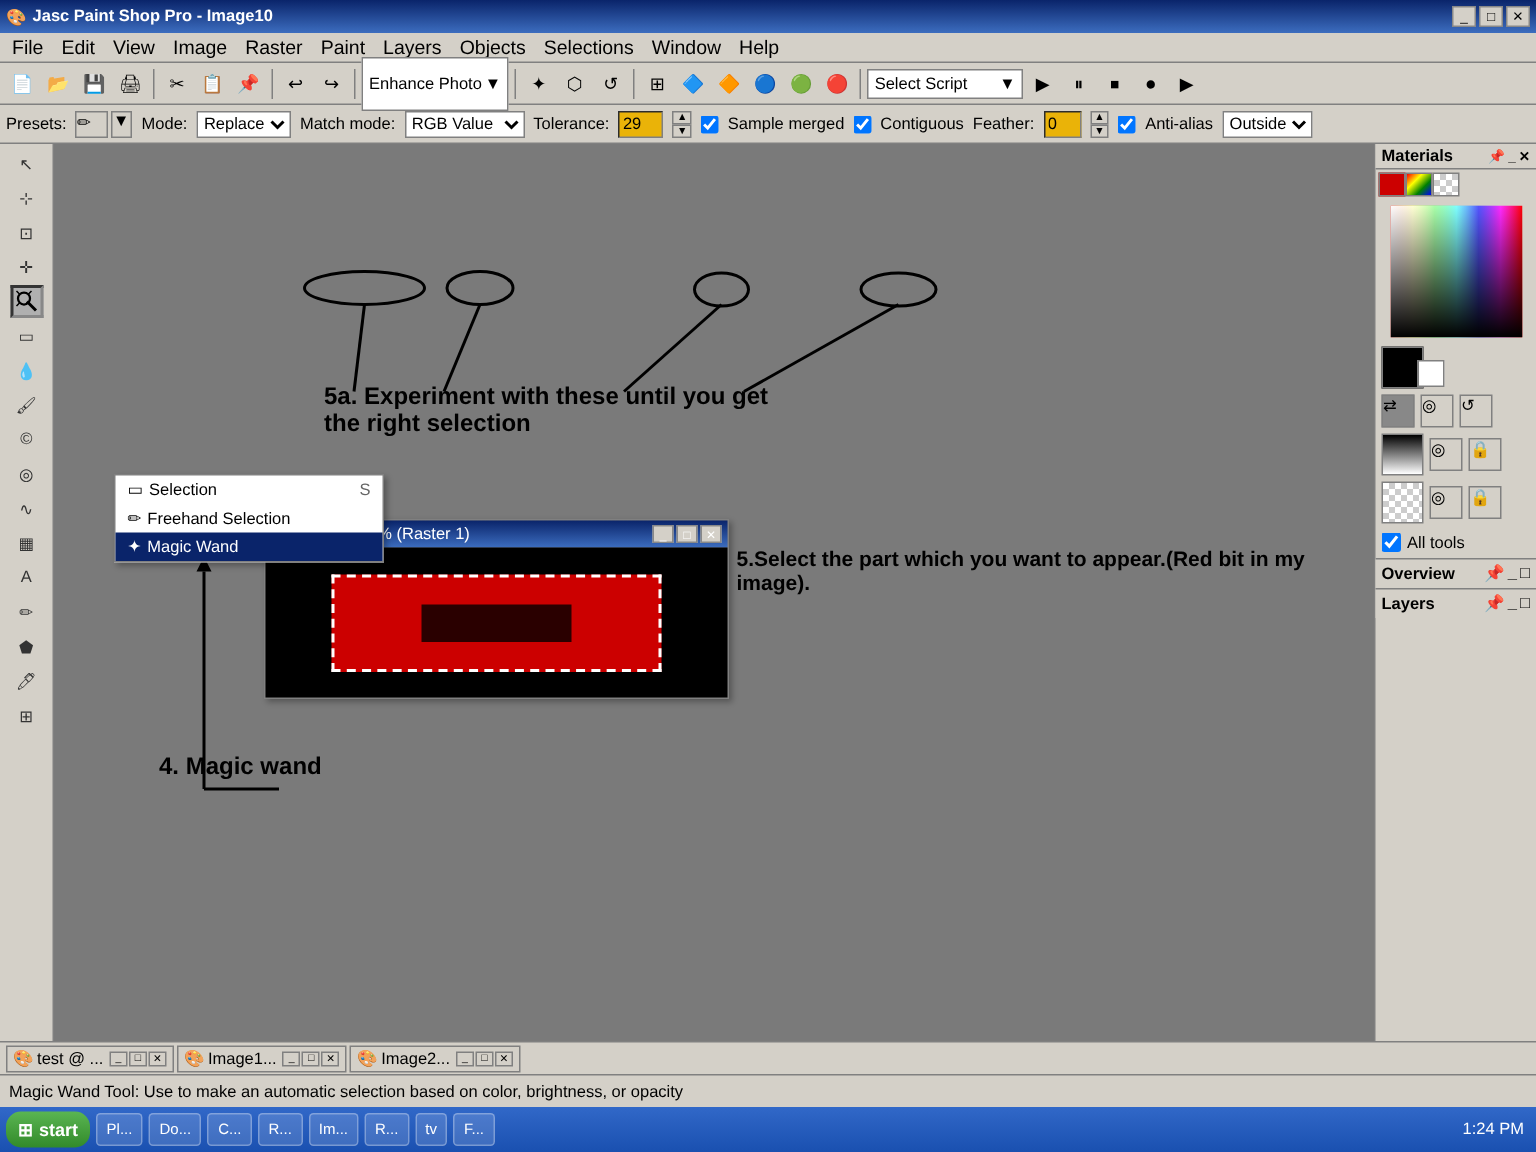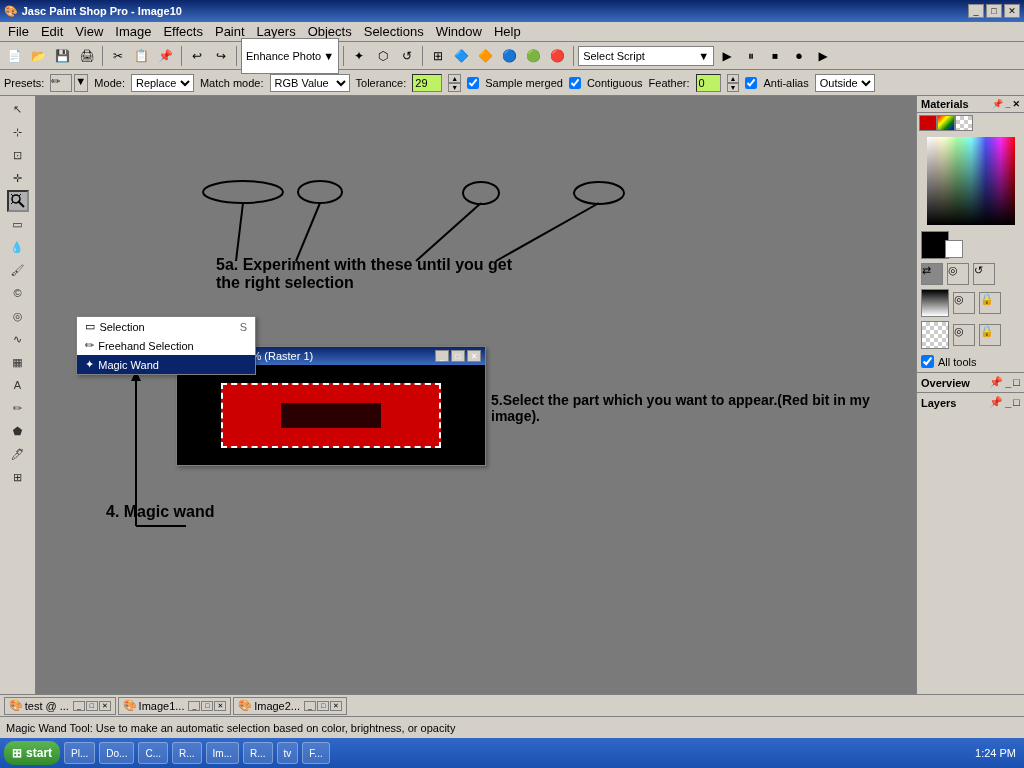--- a/index.html
+++ b/index.html
@@ -63,21 +63,21 @@
       border-bottom: 1px solid #808080;
       height: 26px;
       display: flex;
       align-items: center;
       padding: 0 4px;
       gap: 6px;
       font-size: 11px;
     }
     .options-label { font-size: 11px; color: black; }
     .options-input {
-      height: 18px; border: 1px inset #808080; background: #bef264;
+      height: 18px; border: 1px inset #808080; background: #eab308;
       font-size: 11px; padding: 0 2px;
     }
     .options-select {
       height: 18px; border: 1px solid #808080; background: white;
       font-size: 11px;
     }
     .options-checkbox { width: 12px; height: 12px; }
 
     
     #main {
@@ -341,21 +341,21 @@
     <div class="title-btn">□</div>
     <div class="title-btn">✕</div>
   </div>
 </div>
 
 <div id="menubar">
   <span class="menu-item">File</span>
   <span class="menu-item">Edit</span>
   <span class="menu-item">View</span>
   <span class="menu-item">Image</span>
-  <span class="menu-item">Effects</span>
+  <span class="menu-item">Raster</span>
   <span class="menu-item">Paint</span>
   <span class="menu-item">Layers</span>
   <span class="menu-item">Objects</span>
   <span class="menu-item">Selections</span>
   <span class="menu-item">Window</span>
   <span class="menu-item">Help</span>
 </div>
 
 <div id="toolbar">
   <div class="tb-btn">📄</div>
@@ -381,21 +381,21 @@
   <div class="tb-btn">↺</div>
   <div class="tb-separator"></div>
   <div class="tb-btn">⊞</div>
   <div class="tb-btn">🔷</div>
   <div class="tb-btn">🔶</div>
   <div class="tb-btn">🔵</div>
   <div class="tb-btn">🟢</div>
   <div class="tb-btn">🔴</div>
   <div class="tb-separator"></div>
 
-  <div style="display:flex;align-items:center;border:1px solid #808080;background:white;height:20px;padding:0 4px;gap:2px;cursor:pointer;width:136px;">
+  <div style="display:flex;align-items:center;border:1px solid #808080;background:white;height:20px;padding:0 4px;gap:2px;cursor:pointer;width:104px;">
     <span>Select Script</span>
     <span style="margin-left:auto;">▼</span>
   </div>
   <div class="tb-btn">▶</div>
   <div class="tb-btn">⏸</div>
   <div class="tb-btn">⏹</div>
   <div class="tb-btn">⏺</div>
   <div class="tb-btn">▶</div>
 </div>
 
@@ -484,21 +484,21 @@
 
       <line x1="563" y1="107" x2="460" y2="165" stroke="black" stroke-width="2"></line>
 
       <line x1="100" y1="285" x2="100" y2="430" stroke="black" stroke-width="2"></line>
       <line x1="100" y1="430" x2="150" y2="430" stroke="black" stroke-width="2"></line>
       <polygon points="95,285 100,275 105,285" fill="black"></polygon>
     </svg>
 
     <div style="position:absolute;top:160px;left:180px;font-size:16px;font-weight:bold;color:black;max-width:300px;">5a. Experiment with these until you get the right selection</div>
 
-    <div style="position:absolute;top:296px;left:455px;font-size:14px;font-weight:bold;color:black;max-width:380px;">5.Select the part which you want to appear.(Red bit in my image).</div>
+    <div style="position:absolute;top:268px;left:455px;font-size:14px;font-weight:bold;color:black;max-width:380px;">5.Select the part which you want to appear.(Red bit in my image).</div>
 
     <div style="position:absolute;top:407px;left:70px;font-size:16px;font-weight:bold;color:black;">4. Magic wand</div>
 
     <div id="context-menu">
       <div class="ctx-item">
         <span>▭</span>
         <span>Selection</span>
         <span class="ctx-shortcut">S</span>
       </div>
       <div class="ctx-item">

